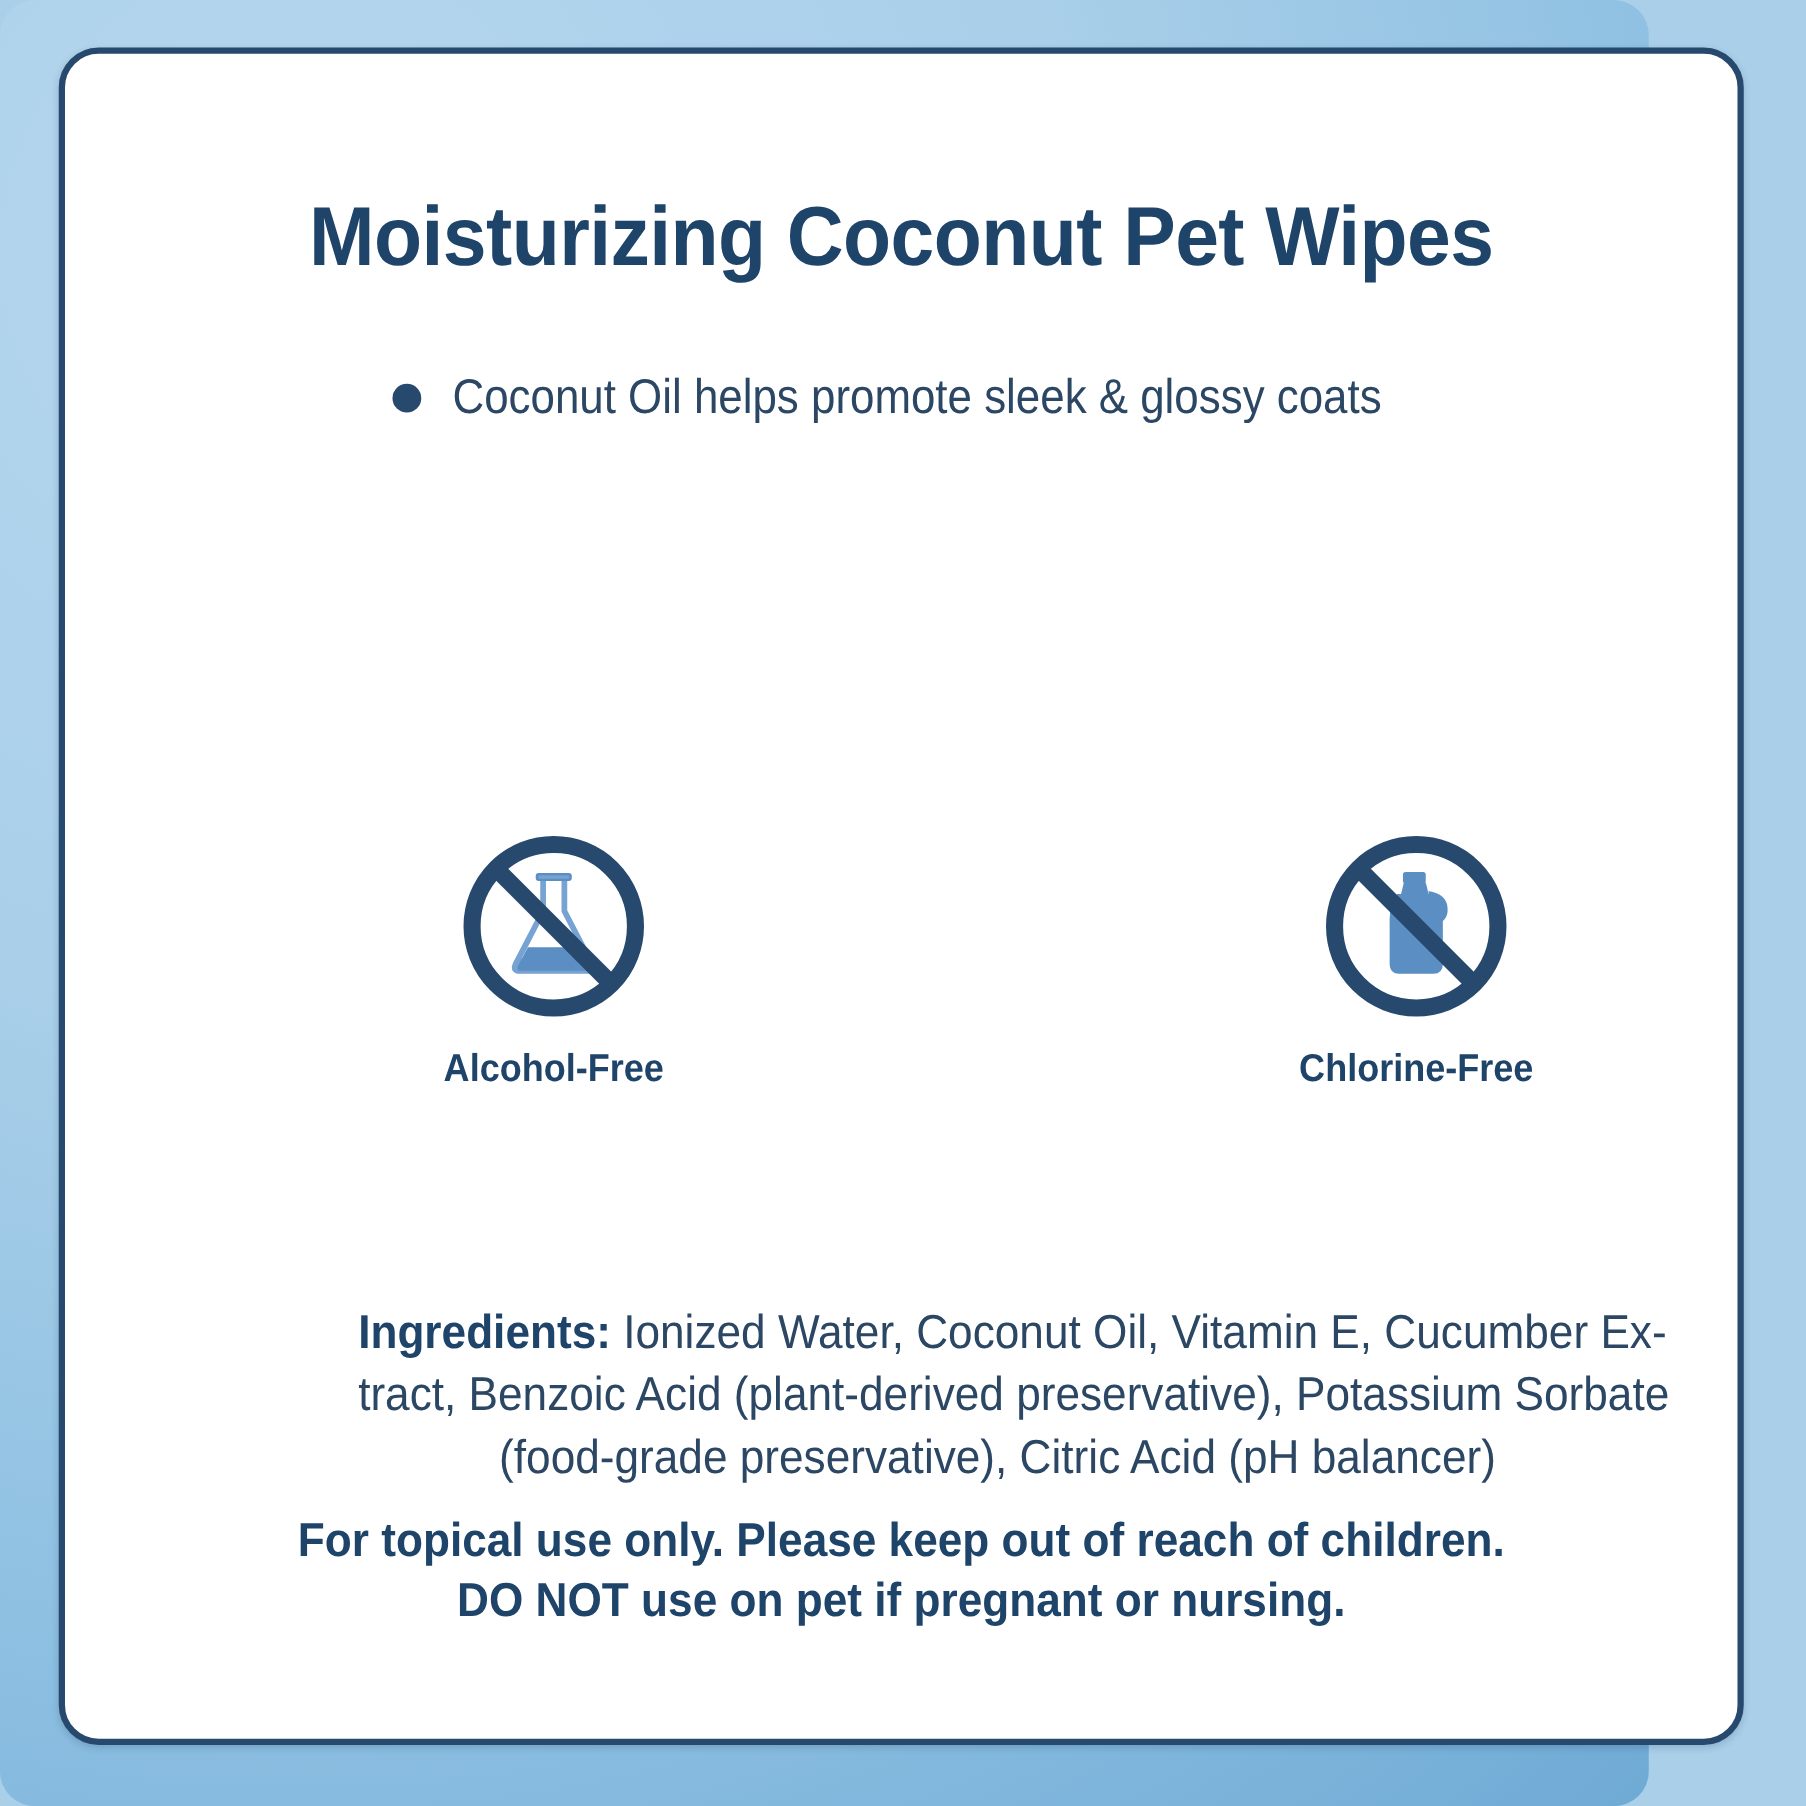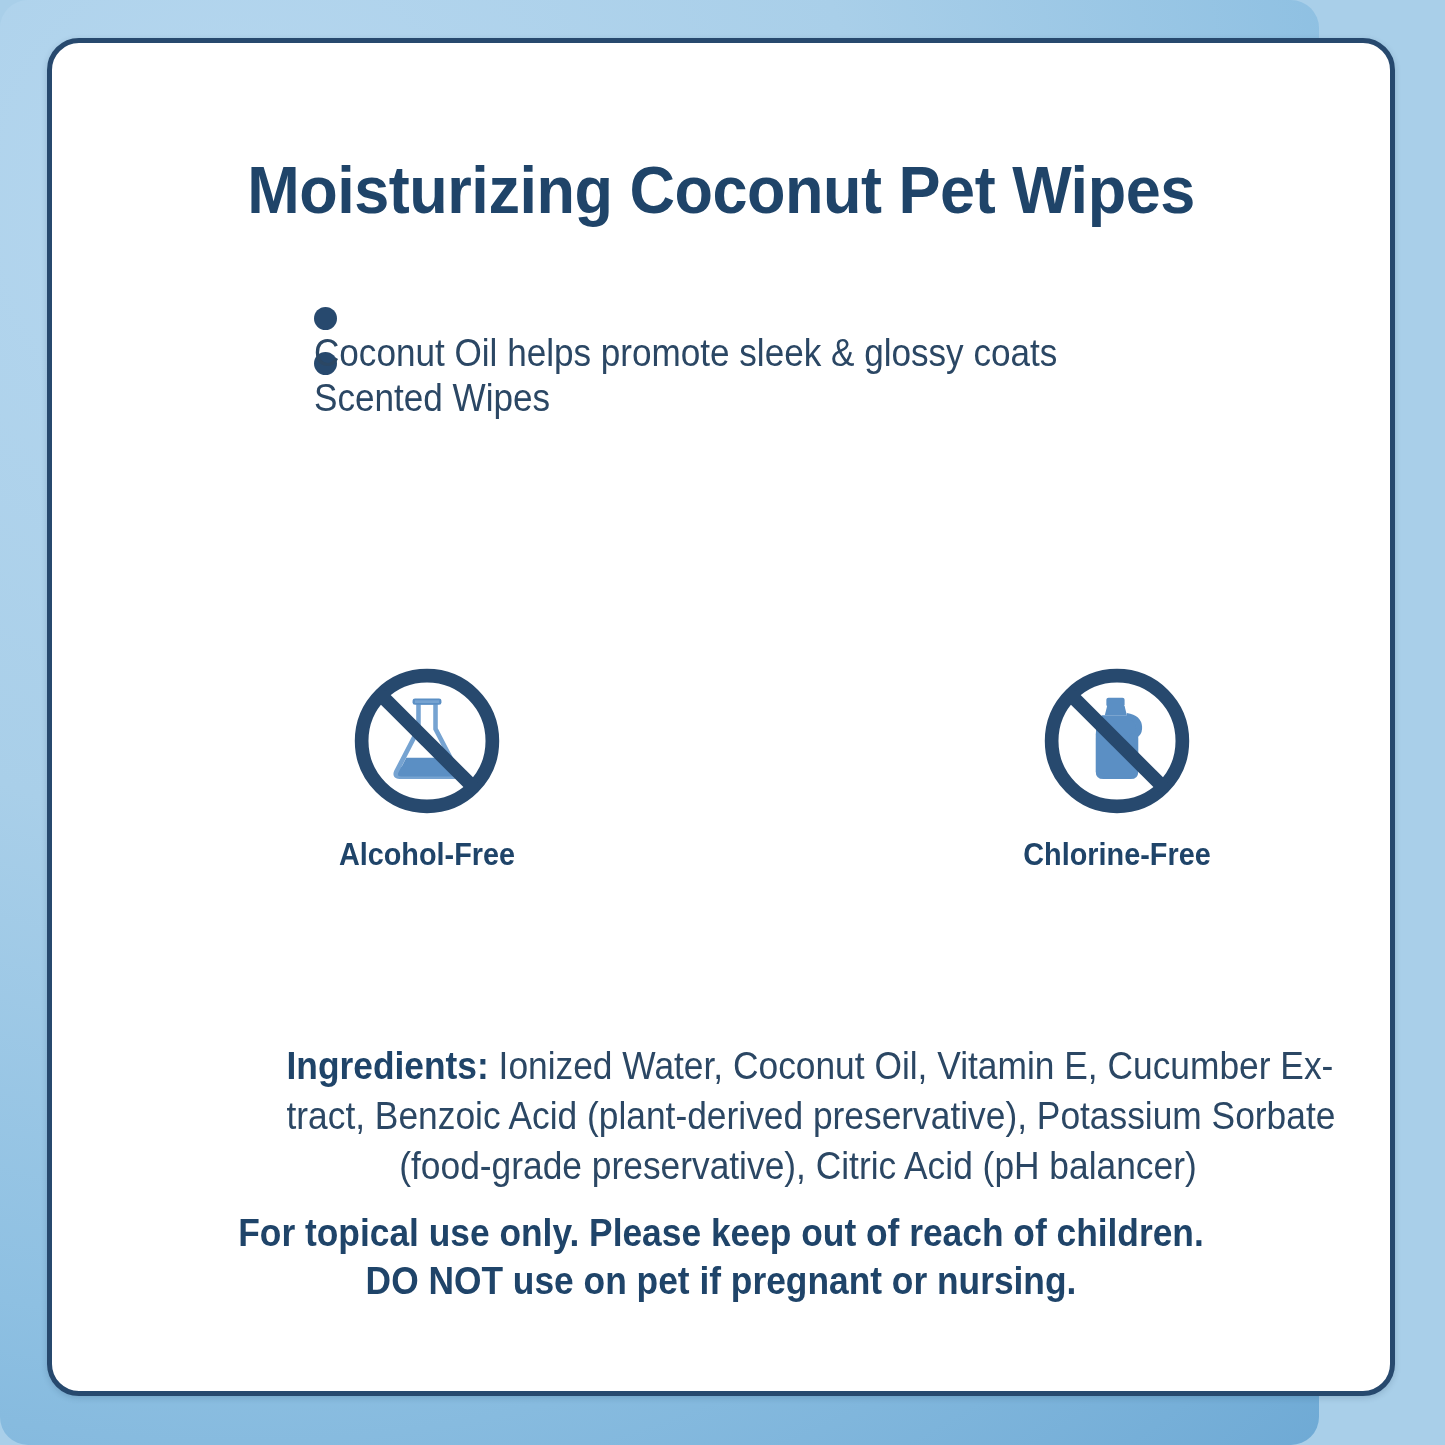--- a/index.html
+++ b/index.html
@@ -57,21 +57,20 @@
   .bullets {
     position: absolute;
     left: 262px;
     top: 252px;
     width: 1000px;
   }
   .bullet-row {
     display: flex;
     align-items: flex-start;
     height: 45px;
-    flex-direction: column;
   }
   .bullet-dot {
     width: 23px;
     height: 23px;
     border-radius: 50%;
     background: #27496e;
     margin-top: 12px;
     margin-right: 25px;
     flex: 0 0 auto;
   }
@@ -80,21 +79,21 @@
     color: #2b4764;
     line-height: 45px;
     transform: scaleX(0.9);
     transform-origin: left center;
     white-space: nowrap;
   }
 
   
   .icon-row {
     position: absolute;
-    left: 260px;
+    left: 276px;
     top: 622px;
     width: 920px;
     display: flex;
     justify-content: space-between;
   }
   .icon-cell {
     width: 230px;
     text-align: center;
   }
   .icon-cell svg {
@@ -153,24 +152,20 @@
 
 <div class="page">
   <div class="card">
 
     <div class="title">Moisturizing Coconut Pet Wipes</div>
 
     <div class="bullets">
       <div class="bullet-row">
         <span class="bullet-dot"></span>
         <span class="bullet-text">Coconut Oil helps promote sleek &amp; glossy coats</span>
-      </div>
-      <div class="bullet-row">
-        <span class="bullet-dot"></span>
-        <span class="bullet-text">Scented Wipes</span>
       </div>
     </div>
 
     <div class="icon-row">
 
       <div class="icon-cell">
         <svg width="152" height="152" viewBox="0 0 100 100">
           <g>
 
             <path d="M44.5 24 L44.5 42 L30 70 Q28.4 73.4 32 73.4 L68 73.4 Q71.6 73.4 70 70 L55.5 42 L55.5 24 Z" fill="#5b8fc4"></path>

